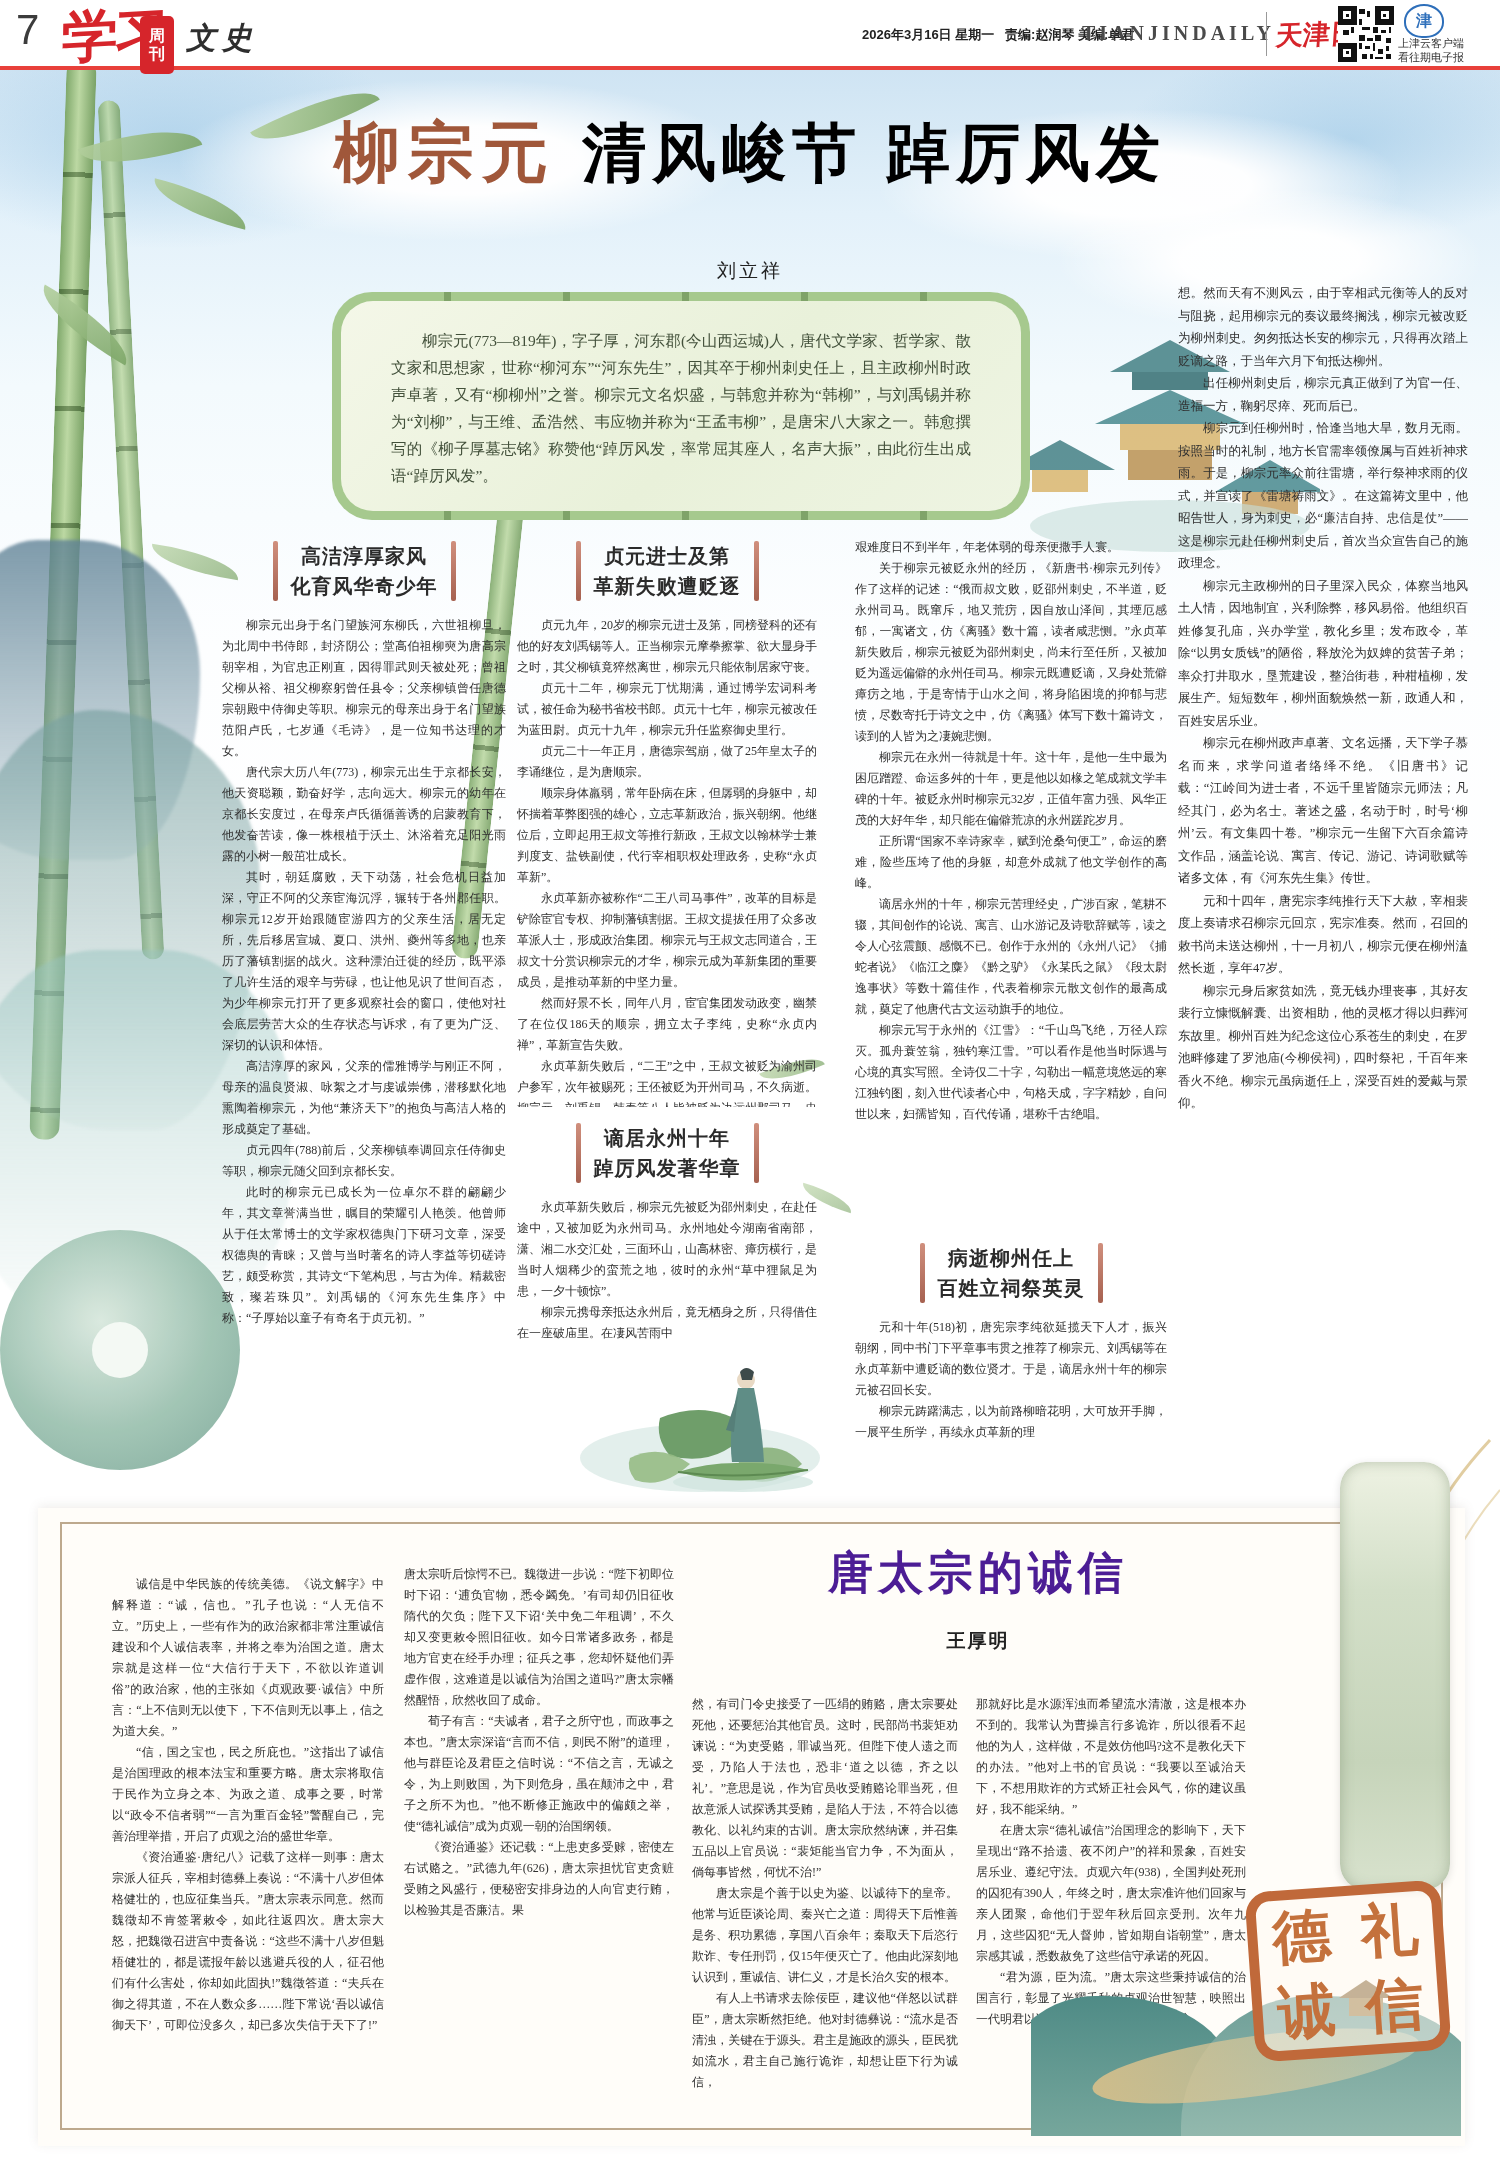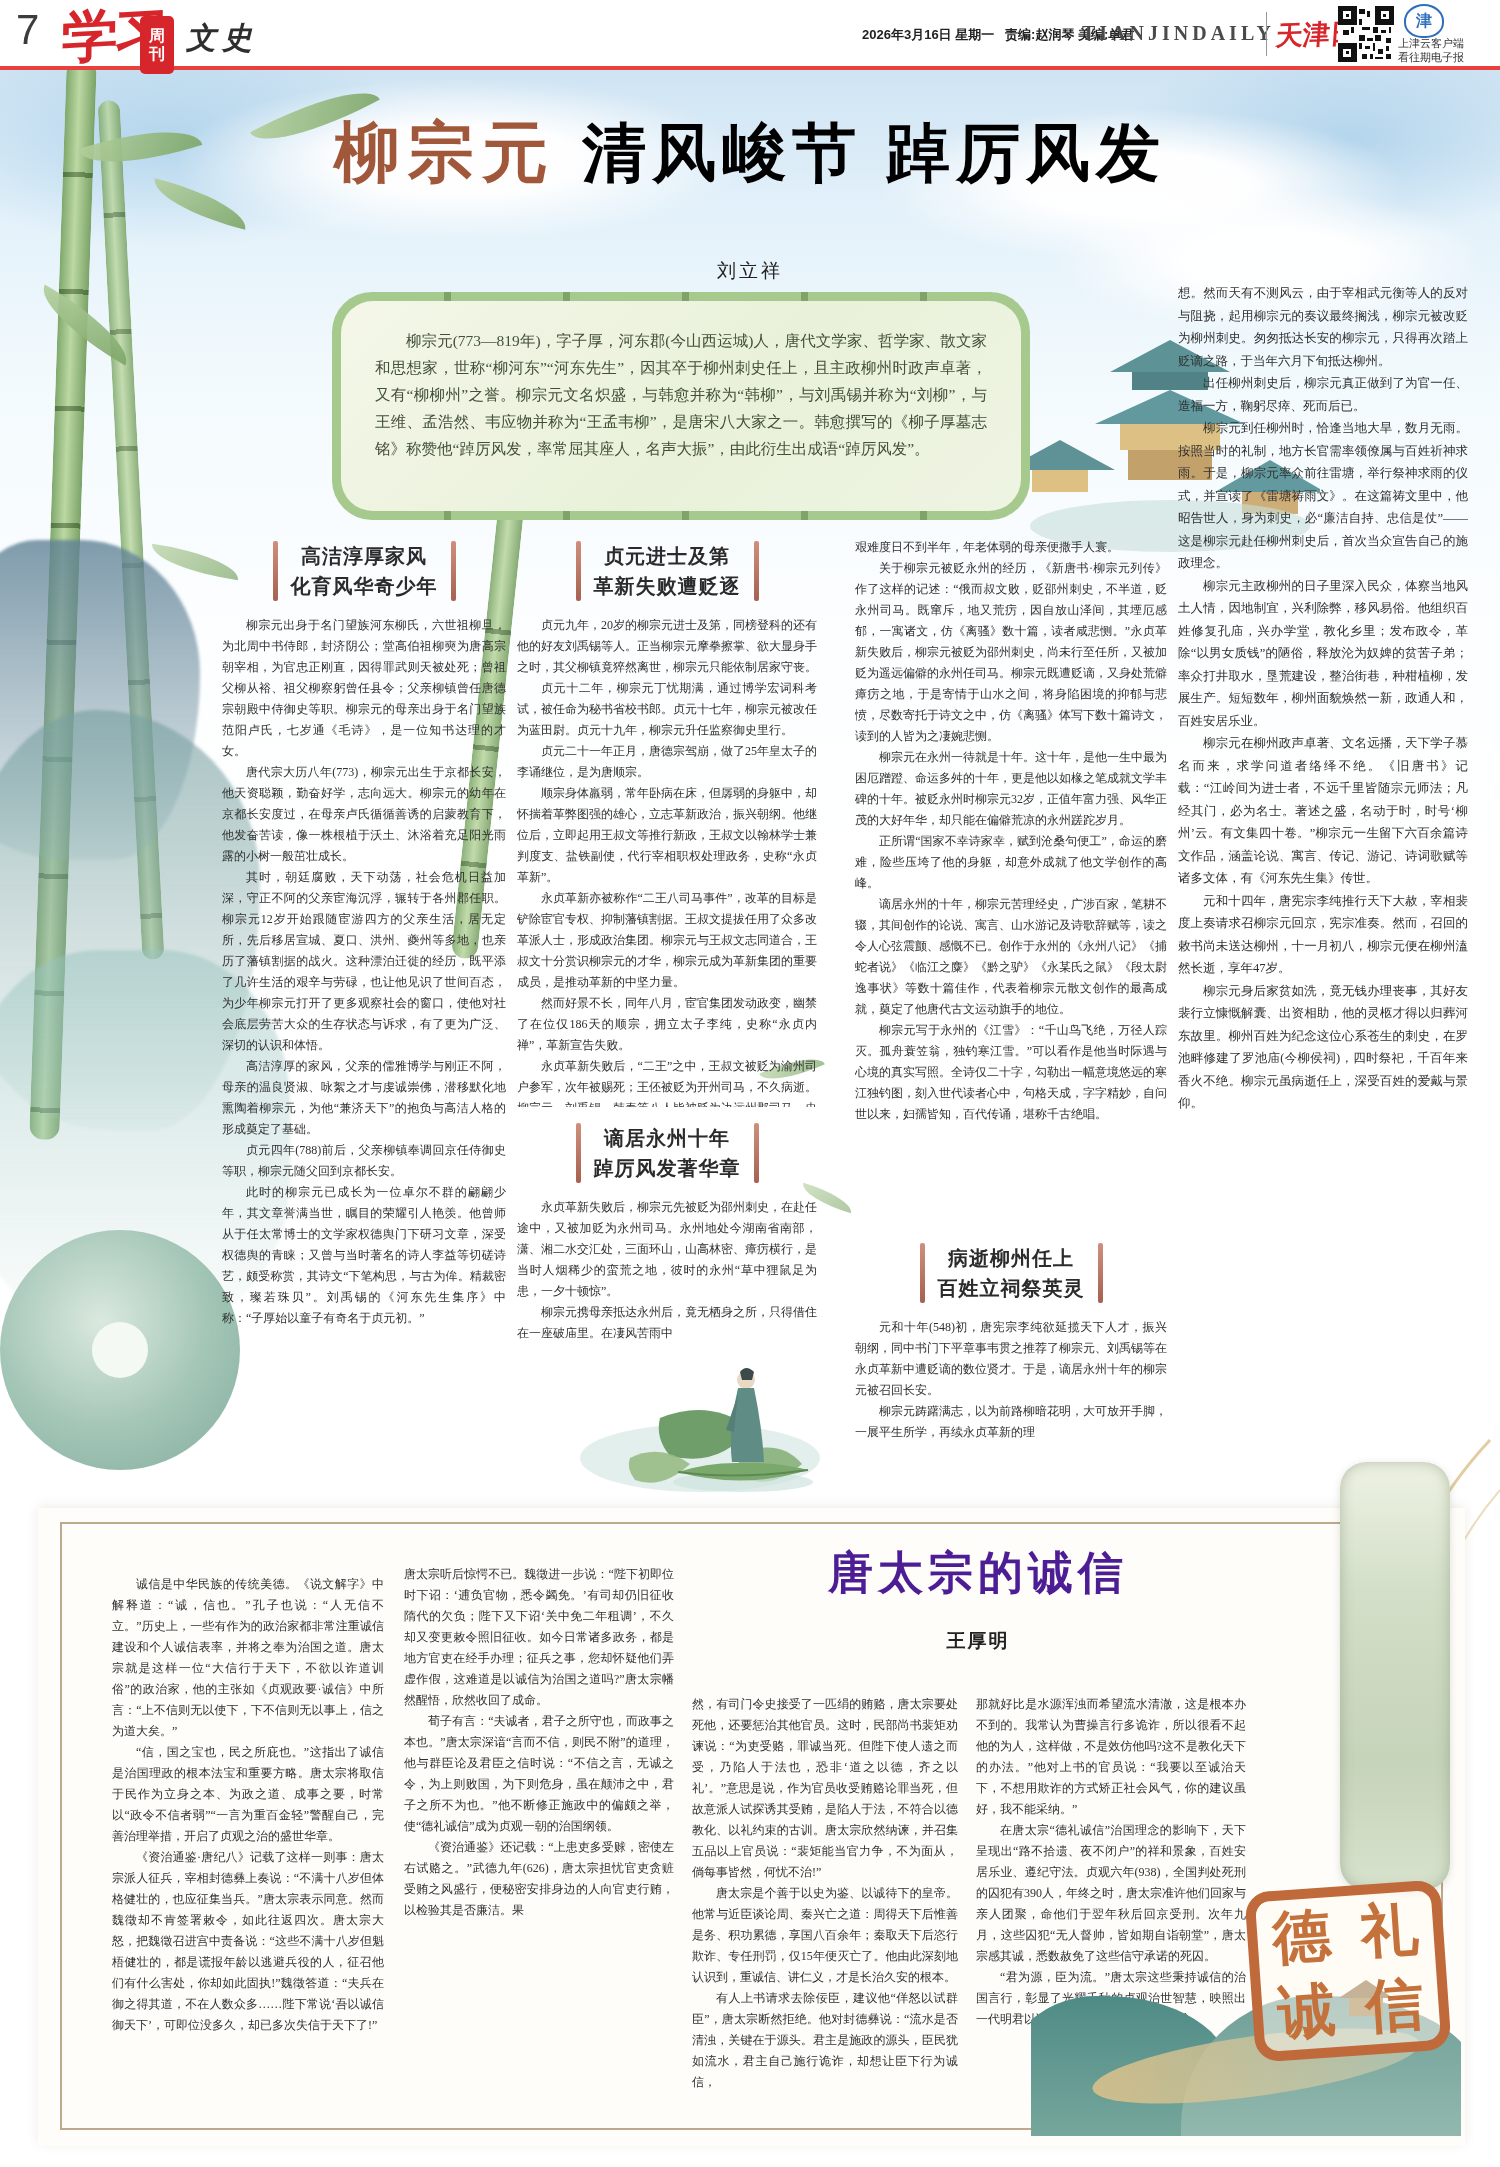--- a/index.html
+++ b/index.html
@@ -43,21 +43,21 @@
   
   .m-title{position:absolute;left:0;top:108px;width:1500px;text-align:center;white-space:nowrap;z-index:5;}
   .m-title .nm{font-family:"Liberation Serif",serif;font-size:66px;font-weight:bold;color:#a0573a;letter-spacing:8px;}
   .m-title .rest{font-size:64px;font-weight:bold;color:#000000;letter-spacing:6px;margin-left:22px;}
   .m-byline{position:absolute;left:0;top:258px;width:1500px;text-align:center;font-size:19px;color:#222;
             letter-spacing:3px;z-index:5;}
   .introbox{position:absolute;left:332px;top:292px;width:698px;height:228px;border-radius:40px;padding:9px;
             background:repeating-linear-gradient(90deg,#a6c98e 0 112px,#7fa369 112px 119px),
                        linear-gradient(#a6c98e,#8db578);z-index:6;box-sizing:border-box;}
   .introbox .inner{width:100%;height:100%;border-radius:32px;box-sizing:border-box;
-            background:linear-gradient(135deg,#f4f7e8 0%,#e9f1da 55%,#eef4e2 100%);padding:26px 34px;}
+            background:linear-gradient(135deg,#f4f7e8 0%,#e9f1da 55%,#eef4e2 100%);padding:26px 50px;}
   .intro-text{font-family:"Liberation Serif",serif;font-size:15.5px;line-height:27px;color:#42503a;
               text-align:justify;text-indent:2em;margin:0;}
   .pav{position:absolute;z-index:4;opacity:.9;}
   .col{position:absolute;z-index:7;}
   .sec-head{display:flex;align-items:center;justify-content:center;gap:13px;margin:4px 0 14px;}
   .sec-head .bar{width:5px;height:60px;background:linear-gradient(#d08f7d,#a66150);border-radius:2px;}
   .sec-head .lines{text-align:center;font-weight:bold;font-size:20px;line-height:30px;color:#2b2b2b;letter-spacing:1px;}
   .paras{font-size:12px;line-height:21px;color:#2f2f2f;text-align:justify;overflow:hidden;}
   .paras p{margin:0;text-indent:2em;font-family:Liberation Serif, serif;}
   .paras.cont p:first-child{text-indent:0;}
@@ -266,21 +266,21 @@
       </div>
     <div class="sec-head" style="margin-top:14px;">
       <div class="bar"></div>
       <div class="lines">
         <div>病逝柳州任上</div>
         <div>百姓立祠祭英灵</div>
       </div>
       <div class="bar"></div>
     </div>
     <div class="paras" style="height:160px;">
-        <p>元和十年(548)初，唐宪宗李纯欲延揽天下人才，振兴朝纲，同中书门下平章事韦贯之推荐了柳宗元、刘禹锡等在永贞革新中遭贬谪的数位贤才。于是，谪居永州十年的柳宗元被召回长安。</p>
+        <p>元和十年(518)初，唐宪宗李纯欲延揽天下人才，振兴朝纲，同中书门下平章事韦贯之推荐了柳宗元、刘禹锡等在永贞革新中遭贬谪的数位贤才。于是，谪居永州十年的柳宗元被召回长安。</p>
         <p>柳宗元踌躇满志，以为前路柳暗花明，大可放开手脚，一展平生所学，再续永贞革新的理</p>
       </div>
   </div>
 
   <div class="col" style="left:1178px;top:282px;width:290px;height:1220px;">
     <div class="paras cont" style="height:1220px;font-size:12.5px;line-height:22.5px;">
         <p>想。然而天有不测风云，由于宰相武元衡等人的反对与阻挠，起用柳宗元的奏议最终搁浅，柳宗元被改贬为柳州刺史。匆匆抵达长安的柳宗元，只得再次踏上贬谪之路，于当年六月下旬抵达柳州。</p>
         <p>出任柳州刺史后，柳宗元真正做到了为官一任、造福一方，鞠躬尽瘁、死而后已。</p>
         <p>柳宗元到任柳州时，恰逢当地大旱，数月无雨。按照当时的礼制，地方长官需率领僚属与百姓祈神求雨。于是，柳宗元率众前往雷塘，举行祭神求雨的仪式，并宣读了《雷塘祷雨文》。在这篇祷文里中，他昭告世人，身为刺史，必“廉洁自持、忠信是仗”——这是柳宗元赴任柳州刺史后，首次当众宣告自己的施政理念。</p>
         <p>柳宗元主政柳州的日子里深入民众，体察当地风土人情，因地制宜，兴利除弊，移风易俗。他组织百姓修复孔庙，兴办学堂，教化乡里；发布政令，革除“以男女质钱”的陋俗，释放沦为奴婢的贫苦子弟；率众打井取水，垦荒建设，整治街巷，种柑植柳，发展生产。短短数年，柳州面貌焕然一新，政通人和，百姓安居乐业。</p>

